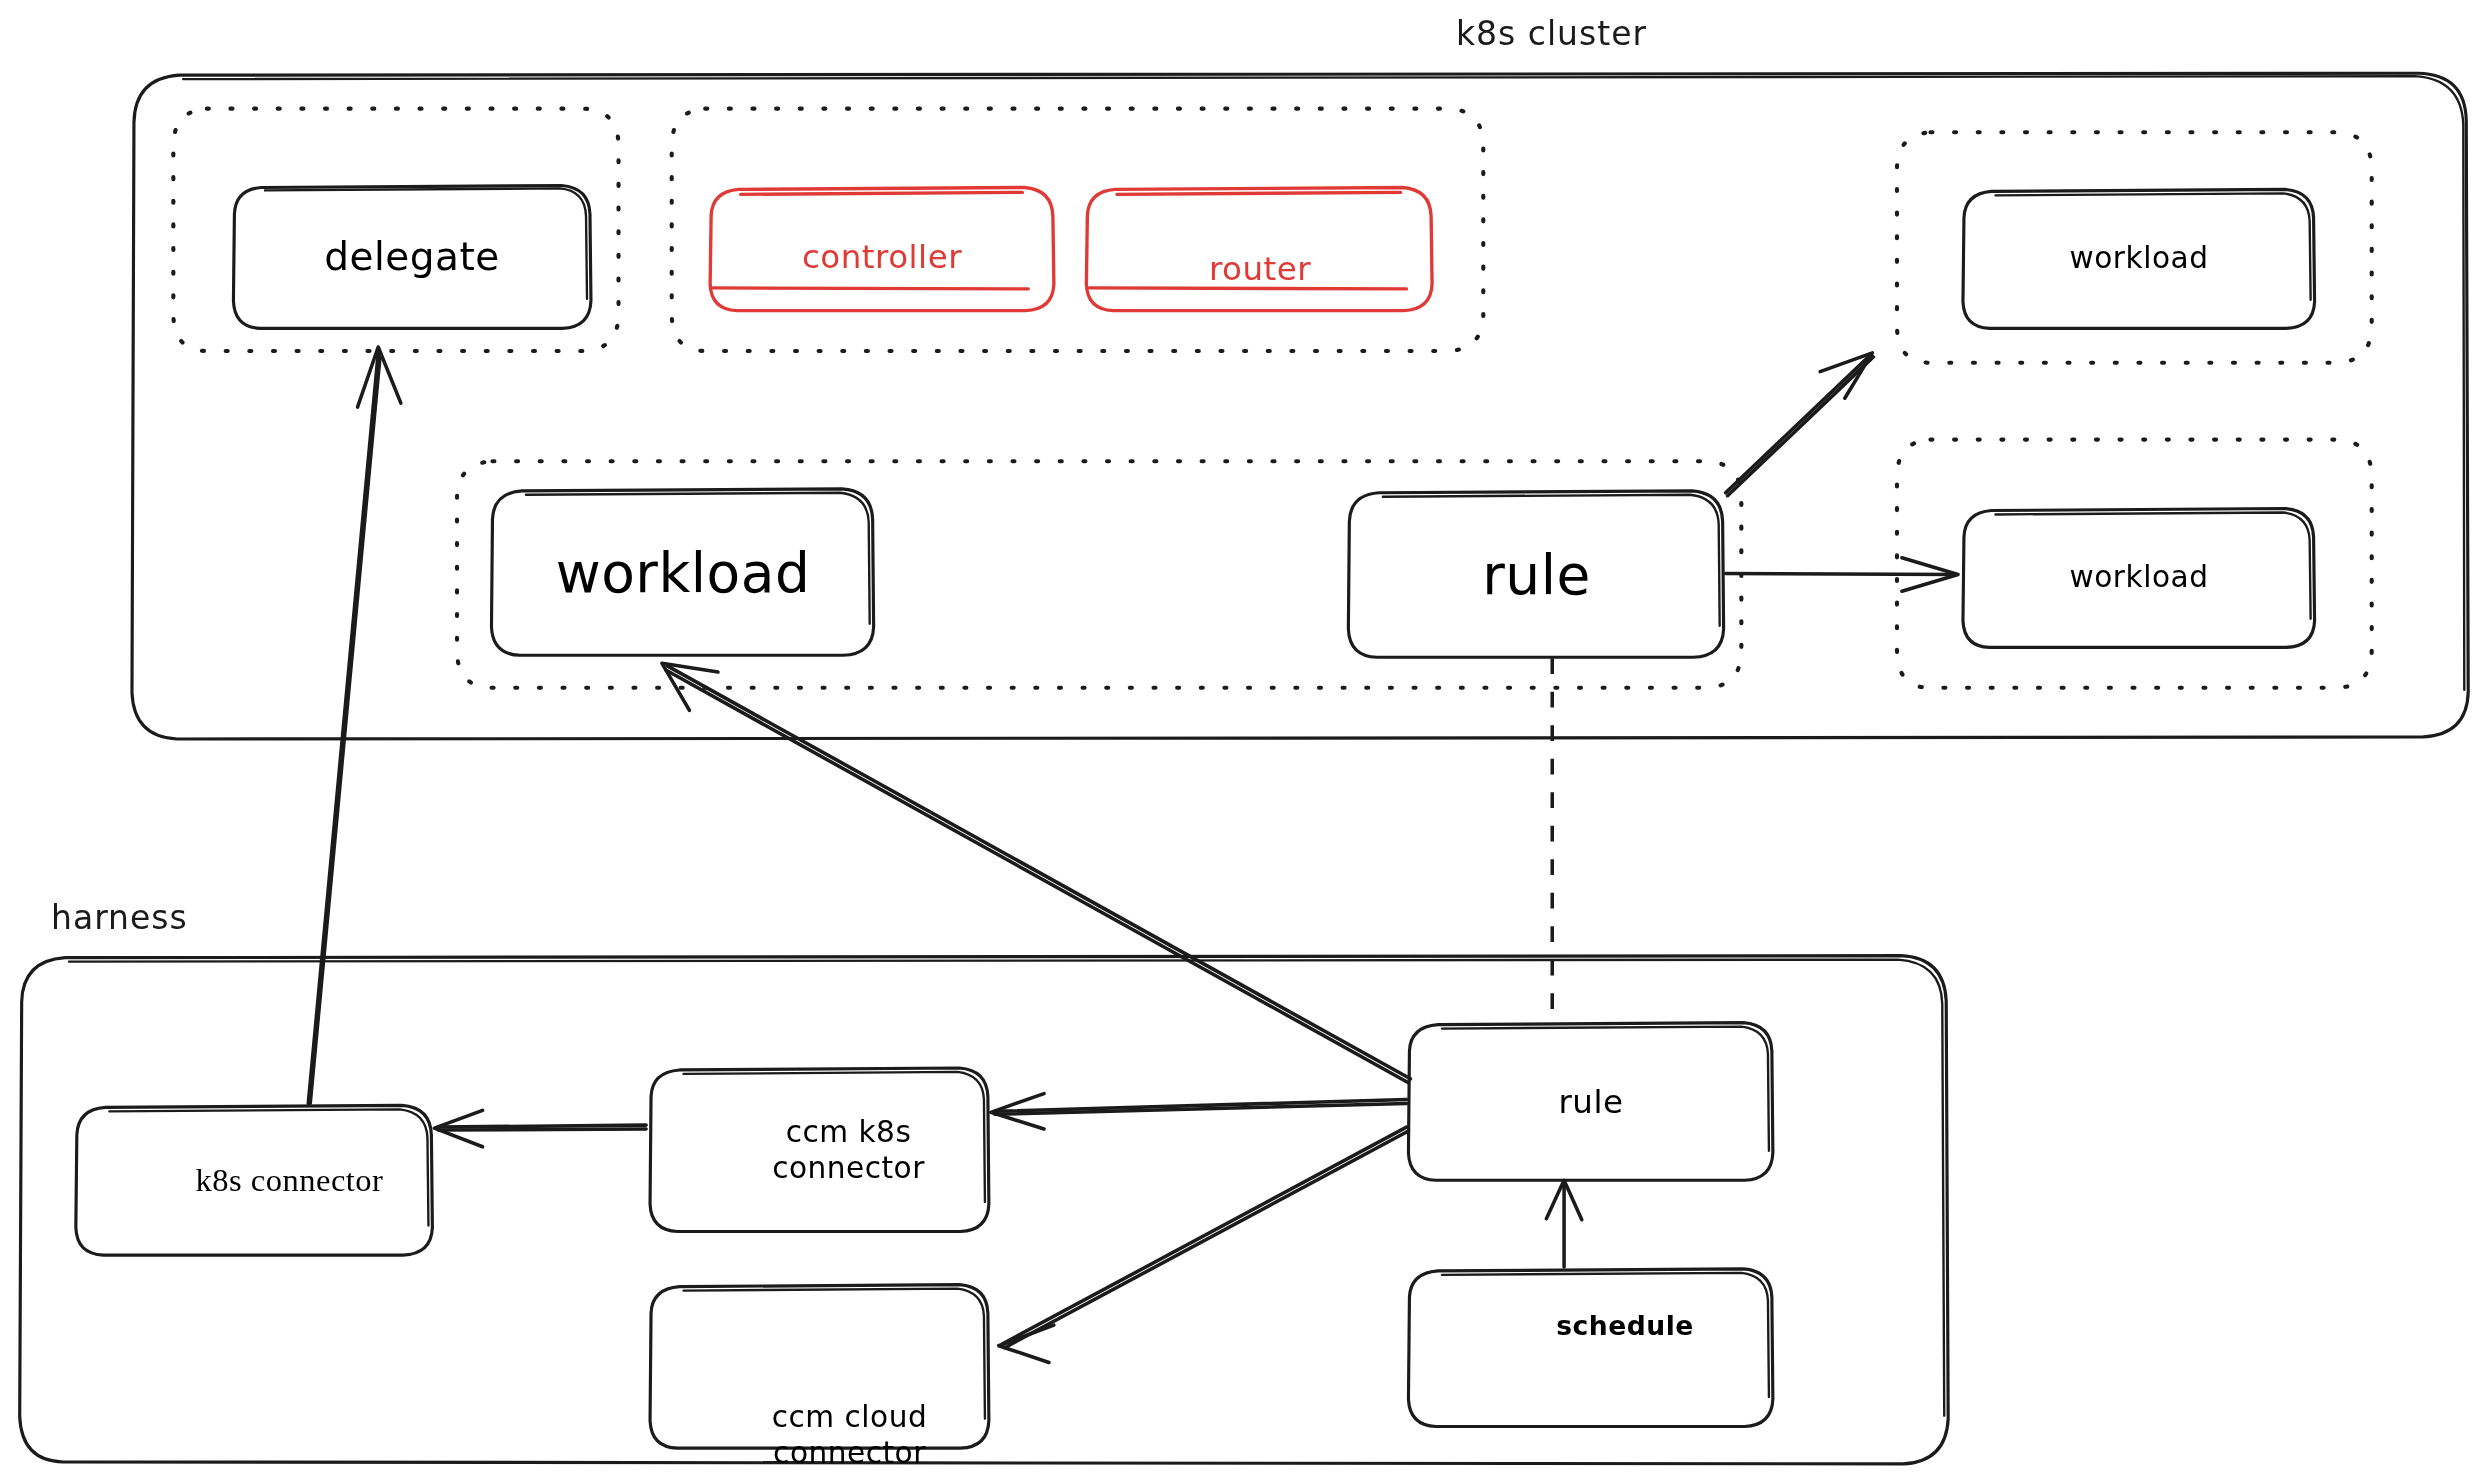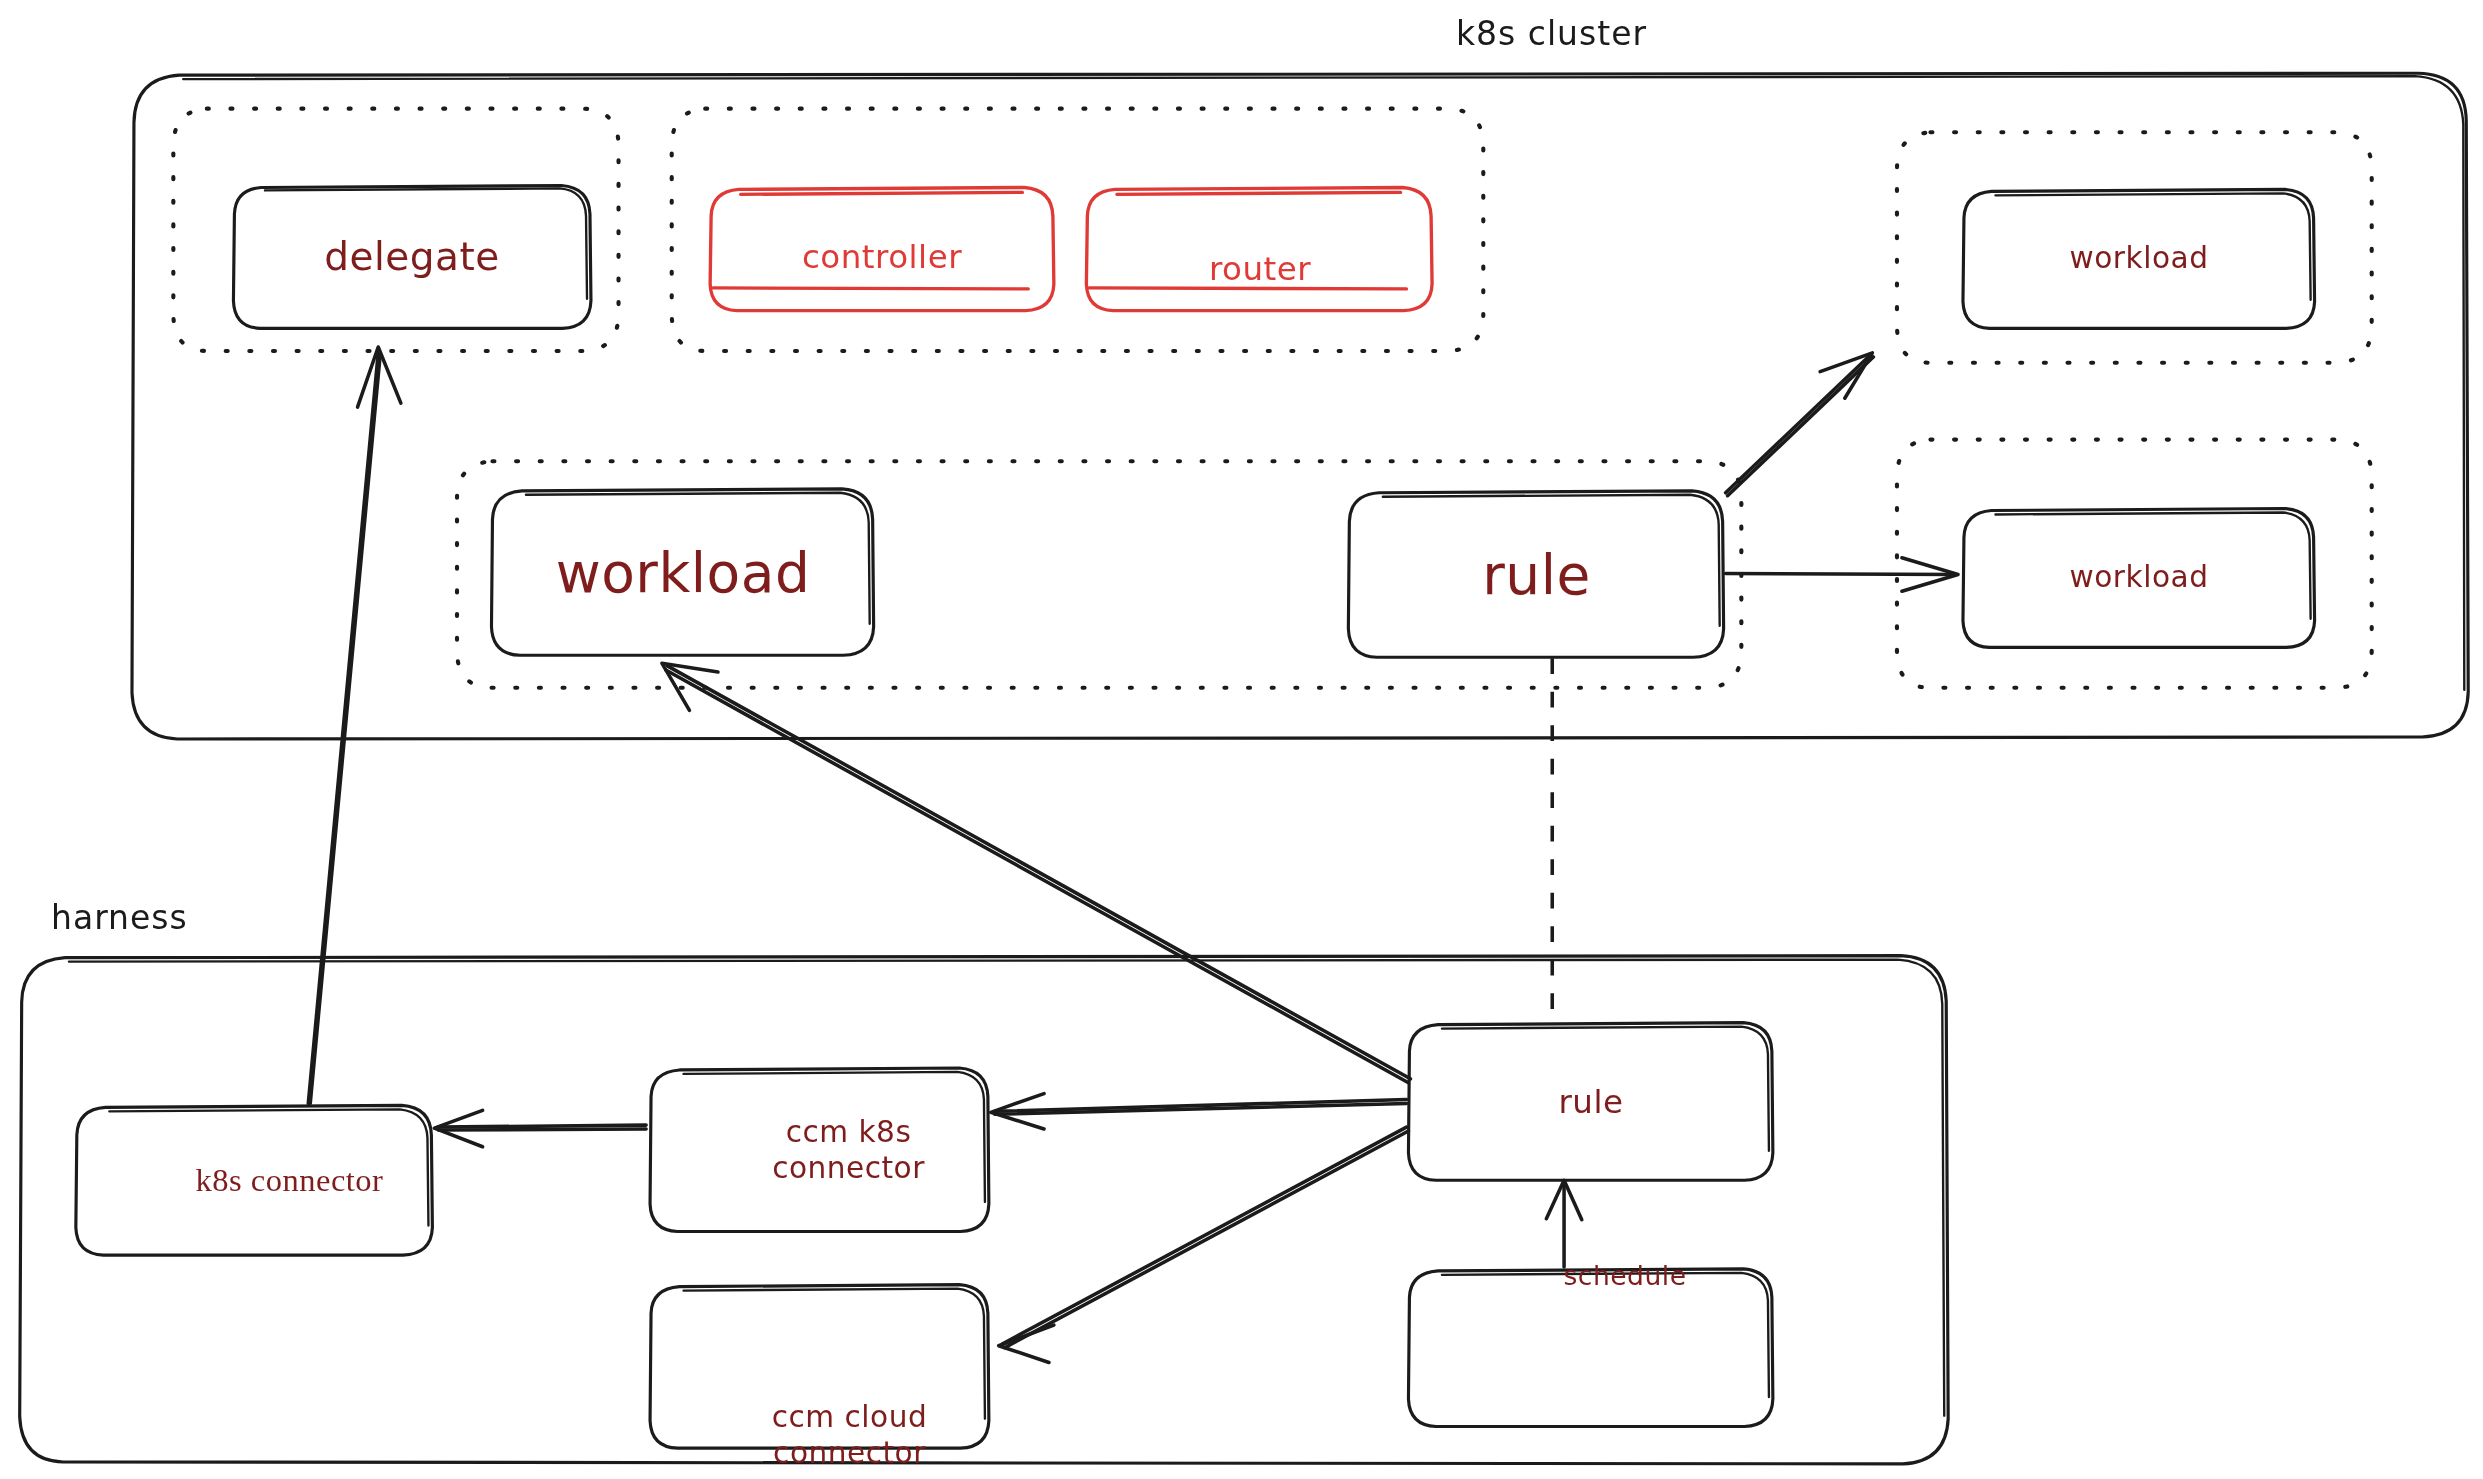--- a/index.html
+++ b/index.html
@@ -21,21 +21,21 @@
     top: 0; left: 0;
     width: 2483px;
     height: 1480px;
   }
   .node-label {
     position: absolute;
     display: flex;
     align-items: center;
     justify-content: center;
     text-align: center;
-    color: #7f1d1d;
+    color: #000000;
     font-family: "DejaVu Sans", sans-serif;
     font-weight: 400;
     line-height: 1.2;
     letter-spacing: 0.5px;
     pointer-events: none;
     white-space: pre-line;
   }
   .group-title {
     position: absolute;
     color: #1b1b1b;
@@ -226,16 +226,16 @@
   <div class="node-label lbl-md" style="left:76px; top:1105px; width:427px; height:151px;font-family:Liberation Serif, serif;">k8s connector</div>
 
   <div class="node-label lbl-sm" style="left:650px; top:1068px; width:397px; height:165px;">ccm k8s
 connector</div>
 
   <div class="node-label lbl-sm" style="left:650px; top:1353px; width:399px; height:165px;">ccm cloud
 connector</div>
 
   <div class="node-label lbl-md" style="left:1409px; top:1023px; width:364px; height:159px;">rule</div>
 
-  <div class="node-label lbl-xs" style="left:1409px; top:1196px; width:432px; height:159px;">schedule</div>
+  <div class="node-label lbl-xs" style="left:1409px; top:1246px; width:432px; height:159px;font-weight:bold;">schedule</div>
 
 </div>
 
 
 </body></html>

